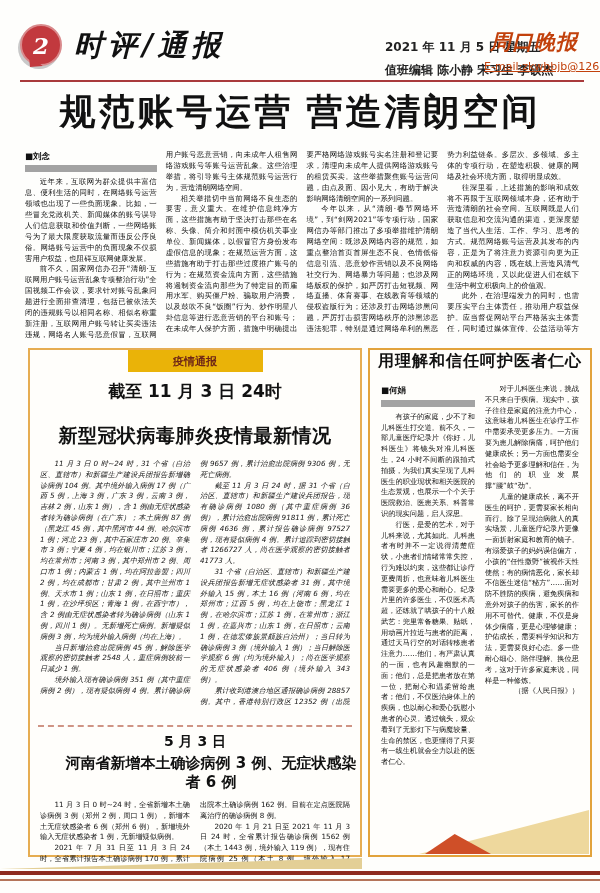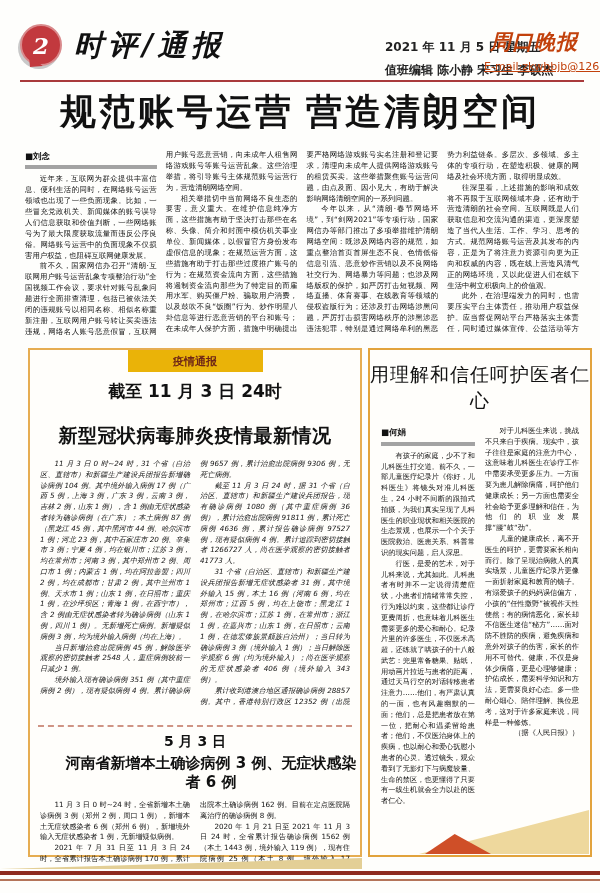--- a/index.html
+++ b/index.html
@@ -35,30 +35,30 @@
     font-size:21px; font-weight:bold; font-style:italic; letter-spacing:1px;
     font-family:"DejaVu Serif","Liberation Serif",serif; white-space:nowrap;
   }
   .masthead-email { font-size:11px; margin-top:4px; white-space:nowrap;text-decoration:underline; }
   .header-rule { position:absolute; left:20px; right:16px; top:80px; height:2px; background:#a93a3c; }
 
   
   .headline {
     position:absolute; left:0; right:0; top:88px; text-align:center;
     font-size:36px; font-weight:900; letter-spacing:3px;
-    font-family:Liberation Serif, serif;
+    font-family:Liberation Sans, sans-serif;
   }
   .main-article {
     position:absolute; left:25px; right:21px; top:150px; height:192px;
     column-count:4; column-gap:9px; column-fill:auto;
     font-size:7.4px; line-height:1.47; text-align:justify; overflow:hidden;
   }
   .byline {
     font-size:8.5px; font-weight:bold; padding-bottom:3px; margin-bottom:5px;
-    border-bottom:4px solid #a3a3a3;
+    border-bottom:7px solid #a3a3a3;
   }
   p { margin:0; text-indent:2em; }
   .source { text-align:right; text-indent:0; }
 
   
   .epi-box {
     position:absolute; left:28px; top:348px; width:334px; height:509px;
     border:2px solid #e6ad52; box-sizing:border-box; background:#fffefb;
   }
   .epi-tab {
@@ -78,21 +78,21 @@
   .henan-text {
     margin:8px 10px 0; height:70px;
     column-count:2; column-gap:10px; column-fill:auto;
     font-size:7.2px; line-height:1.5; text-align:justify; overflow:hidden;
   }
 
   .doc-box {
     position:absolute; left:368px; top:348px; width:224px; height:509px;
     border:2px solid #e2a33c; box-sizing:border-box; background:#fffefb; overflow:hidden;
   }
-  .doc-title { text-align:center; font-weight:400; font-size:19px; margin-top:12px; letter-spacing:1px; }
+  .doc-title { text-align:center; font-weight:700; font-size:16px; margin-top:1px; letter-spacing:1px; }
   .doc-text {
     margin:12px 11px 0; height:400px;
     column-count:2; column-gap:10px; column-fill:auto;
     font-size:7.2px; line-height:1.5; text-align:justify; overflow:hidden;
   }
   .doc-deco { position:absolute; right:1px; bottom:1px; width:170px; height:46px; pointer-events:none; }
   .deco-tan  { position:absolute; right:0; bottom:0; width:170px; height:44px; background:#eed89d;
                clip-path:polygon(0 100%, 100% 0, 100% 100%); }
   .deco-red  { position:absolute; left:6px; bottom:0; width:66px; height:20px; background:#cf4f28;
                clip-path:polygon(45% 0, 100% 100%, 0 100%); }

